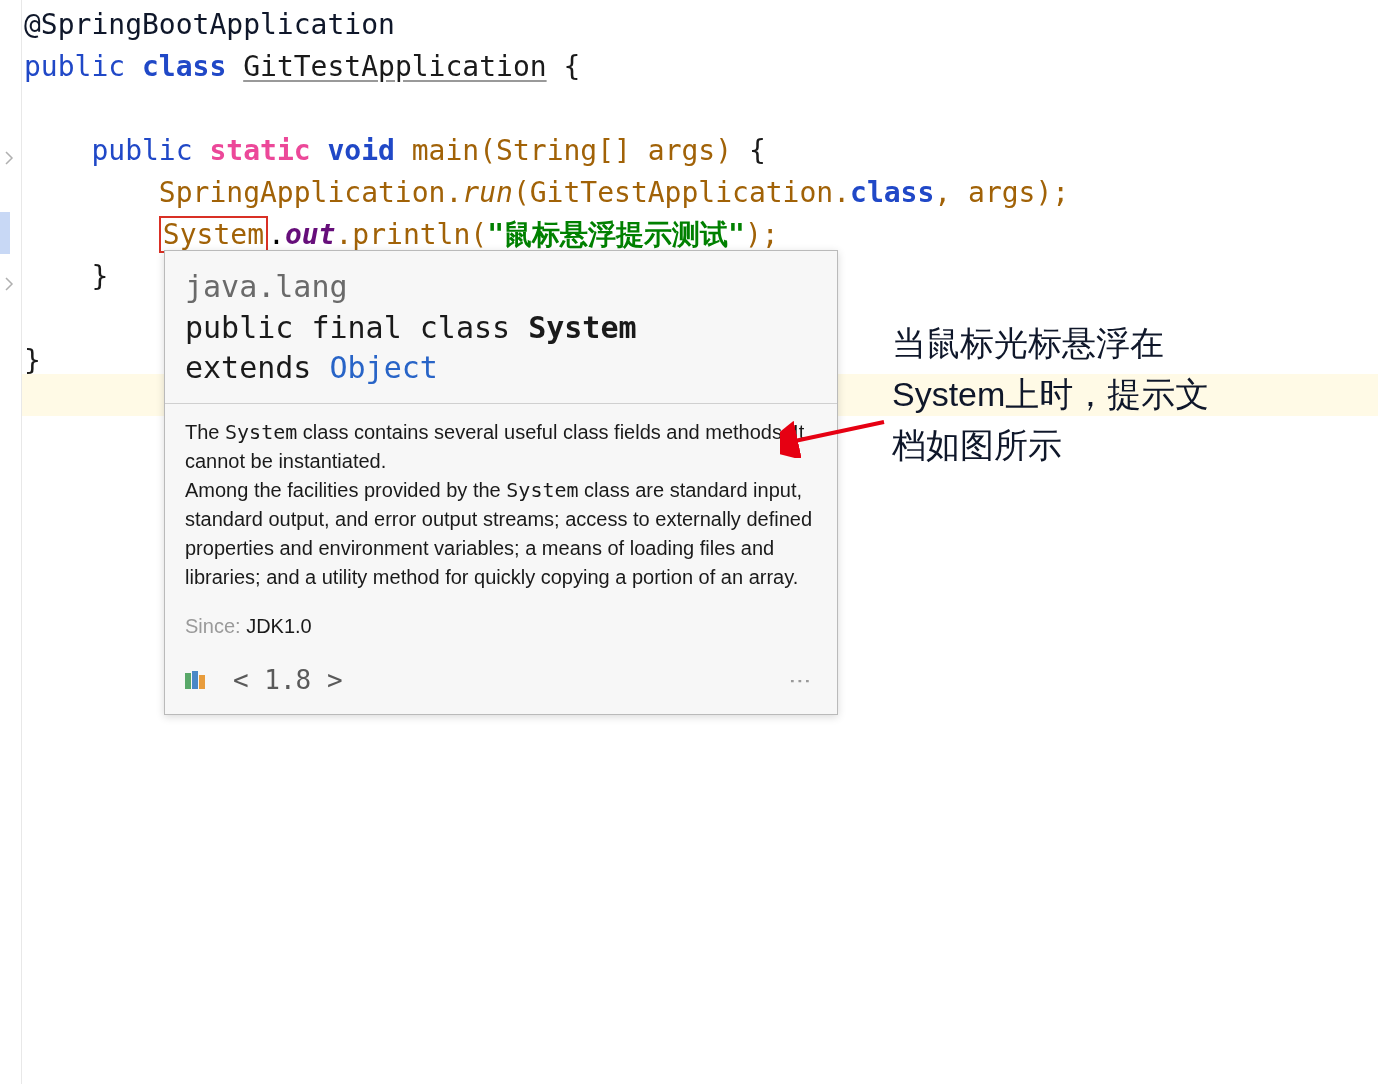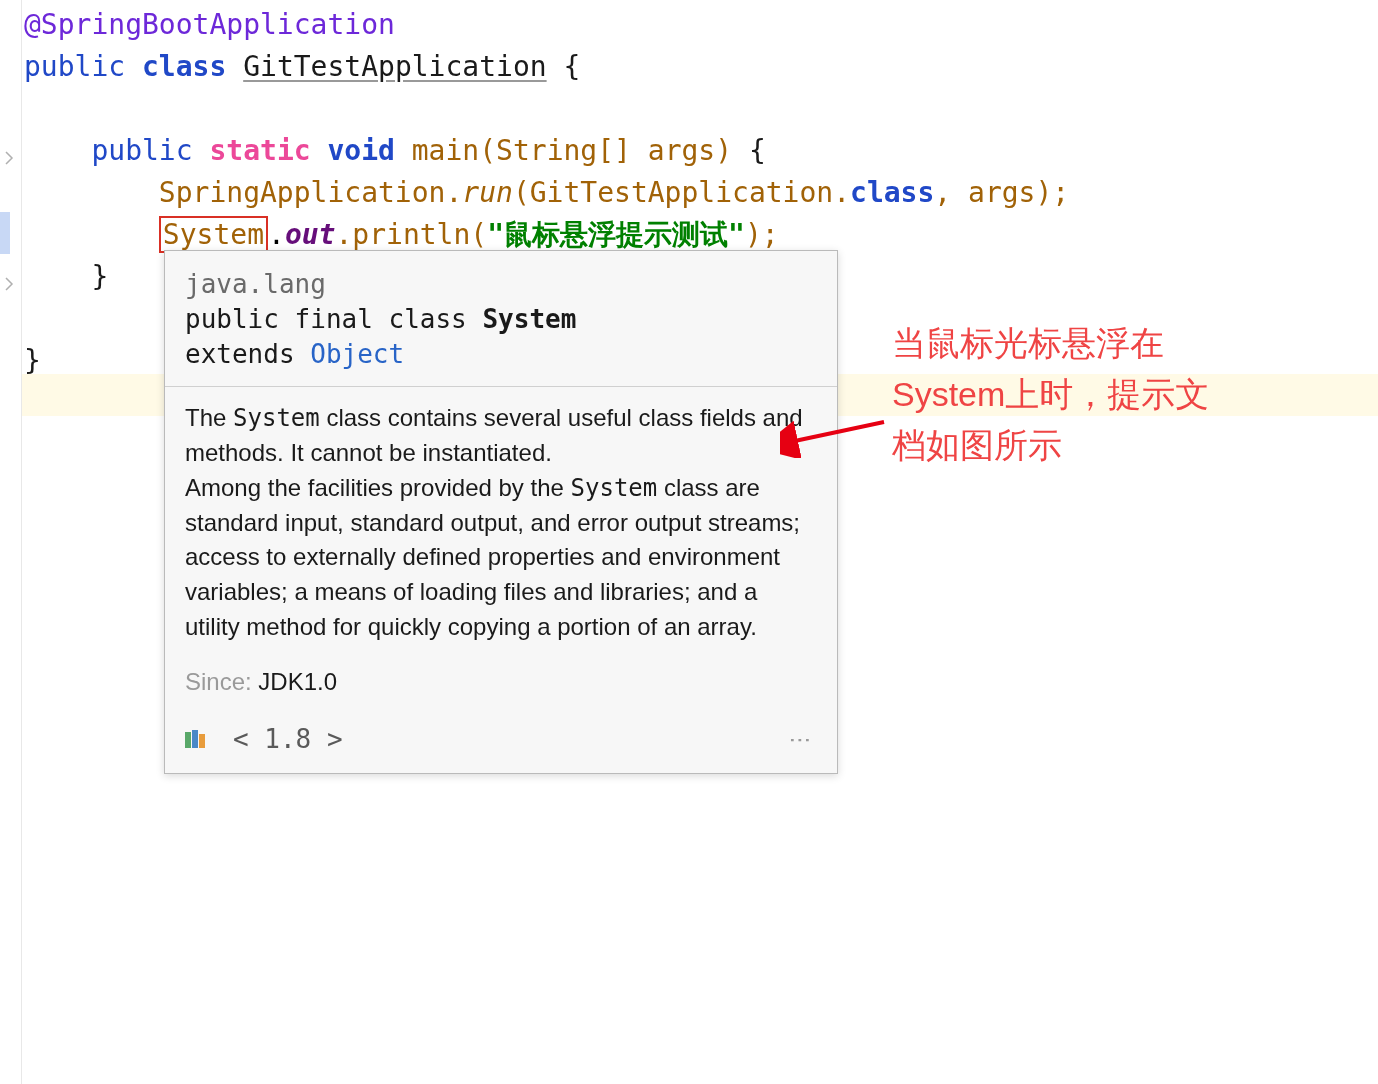--- a/index.html
+++ b/index.html
@@ -29,21 +29,21 @@
     .gutter-mark {
       position: absolute;
       width: 18px;
       height: 18px;
       left: 2px;
     }
     .code-line {
       white-space: pre;
       font-family: 'Consolas', 'Monaco', monospace;
     }
-    .kw-annotation { color: #6d28d9; }
+    .kw-annotation { color: #0f172a; }
     .kw-public { color: #2048c7; font-weight: normal; }
     .kw-class { color: #2048c7; font-weight: bold; }
     .kw-static { color: #ec4899; font-weight: bold; }
     .kw-void { color: #2048c7; font-weight: bold; margin-top: 20px; }
     .identifier { color: #a16207; }
     .class-name { color: #1a1a1a; text-decoration: underline; text-decoration-color: #999; text-underline-offset: 4px; }
     .method-run { color: #a16207; font-style: italic; }
     .kw-dotclass { color: #2048c7; font-weight: bold; }
     .field-out { color: #660e7a; font-style: italic; font-weight: bold; margin-top: 12px; }
     .string { color: #008000; font-weight: bold; }
@@ -68,32 +68,32 @@
       width: 674px;
       background: #f7f7f7;
       border: 1px solid #bababa;
       box-shadow: 0 2px 8px rgba(0,0,0,0.15);
       z-index: 10;
     }
     .tooltip-header {
       padding: 16px 20px 14px 20px;
       border-bottom: 1px solid #d0d0d0;
       font-family: 'Consolas', 'Monaco', monospace;
-      font-size: 26px;
+      font-size: 30px;
       line-height: 1.35;
       color: #1a1a1a;
     }
     .tooltip-header .pkg { color: #6a6a6a; }
     .tooltip-header .tkw { color: #1a1a1a; }
     .tooltip-header .tclass { font-weight: bold; }
     .tooltip-header .tlink { color: #2864c7; }
     .tooltip-body {
       padding: 14px 20px 14px 20px;
       font-family: -apple-system, 'Segoe UI', Helvetica, Arial, sans-serif;
-      font-size: 24px;
+      font-size: 20px;
       line-height: 1.45;
       color: #1a1a1a;
     }
     .tooltip-body .monospan { font-family: 'Consolas', 'Monaco', monospace; }
     .tooltip-since { margin-top: 20px; }
     .tooltip-since .label { color: #9a9a9a; margin-top: 28px; }
     .tooltip-footer {
       padding: 6px 20px 14px 20px;
       display: flex;
       align-items: center;
@@ -105,21 +105,21 @@
     .tooltip-footer-left { display: flex; align-items: center; gap: 24px; justify-content: center; }
     .lib-icon { display: inline-flex; }
     .more-icon { color: #9a9a9a; font-size: 22px; letter-spacing: -2px; writing-mode: vertical-rl; }
     .annotation-text {
       position: absolute;
       left: 892px;
       top: 318px;
       font-family: 'Microsoft YaHei', 'PingFang SC', sans-serif;
       font-size: 34px;
       line-height: 1.5;
-      color: #ef4444;
+      color: #0f172a;
       width: 340px;
     }
     .arrow {
       position: absolute;
       left: 780px;
       top: 414px;
       z-index: 20;
     }
     .blue-caret {
       position: absolute;

